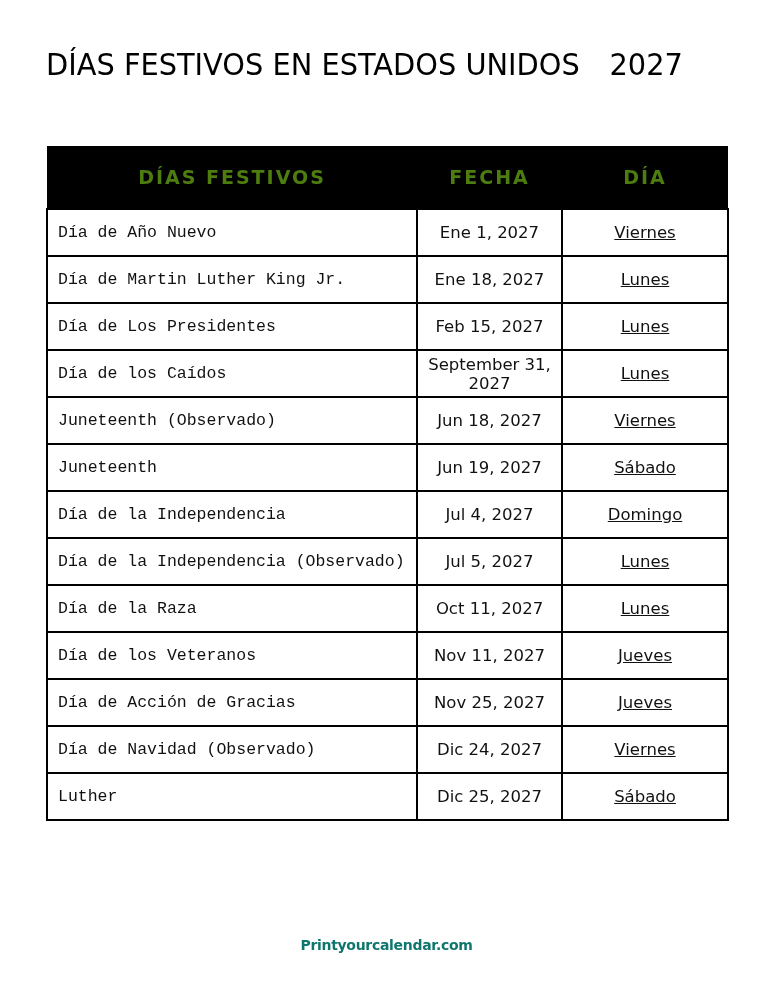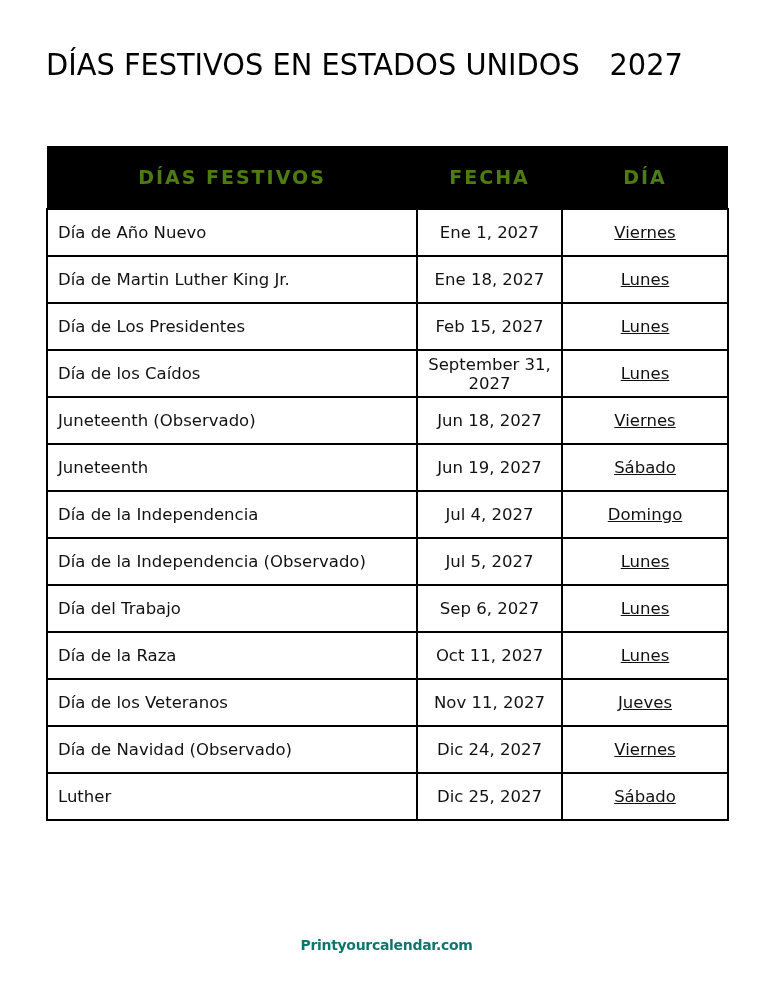--- a/index.html
+++ b/index.html
@@ -5,21 +5,21 @@
   html, body { margin: 0; padding: 0; background: #ffffff; }
   body { width: 773px; height: 1000px; position: relative; overflow: hidden;
          font-family: "DejaVu Sans", sans-serif; color: #111; }
   .title { position: absolute; left: 46px; top: 46px; font-size: 31px; font-weight: normal;
            letter-spacing: 0px; white-space: nowrap; color: #000; transform: scaleX(0.93); transform-origin: left top; }
   .title .year { margin-left: 32px; }
   table { position: absolute; left: 46px; top: 146px; width: 683px; border-collapse: collapse; }
   th { background: #000; color: #4d7c0f; font-weight: bold; font-size: 19px; letter-spacing: 2px;
        height: 54px; padding: 4px; text-align: center; }
   td { border: 2px solid #000; height: 45px; padding: 0; font-size: 16.5px; color: #111; }
-  td.name { padding-left: 10px; text-align: left; width: 358px; }
+  td.name { padding-left: 10px; text-align: left; width: 358px; font-family: Liberation Mono, monospace; }
   td.date { text-align: center; width: 143px; }
   td.day { text-align: center; text-decoration: underline; }
   .footer { position: absolute; left: 0; width: 773px; top: 937px; text-align: center;
             font-size: 14px; font-weight: bold; color: #0f766e; letter-spacing: -0.3px; }
 </style>
 </head>
 <body>
 
 <div class="title">
   <span>DÍAS FESTIVOS EN ESTADOS UNIDOS</span><span class="year">2027</span>
@@ -68,32 +68,32 @@
         <td class="name">Día de la Independencia</td>
         <td class="date">Jul 4, 2027</td>
         <td class="day">Domingo</td>
       </tr>
     <tr>
         <td class="name">Día de la Independencia (Observado)</td>
         <td class="date">Jul 5, 2027</td>
         <td class="day">Lunes</td>
       </tr>
     <tr>
-        <td class="name">Día del Trabajo</td>
-        <td class="date">Sep 6, 2027</td>
-        <td class="day">Lunes</td>
-      </tr>
-    <tr>
         <td class="name">Día de la Raza</td>
         <td class="date">Oct 11, 2027</td>
         <td class="day">Lunes</td>
       </tr>
     <tr>
         <td class="name">Día de los Veteranos</td>
         <td class="date">Nov 11, 2027</td>
+        <td class="day">Jueves</td>
+      </tr>
+    <tr>
+        <td class="name">Día de Acción de Gracias</td>
+        <td class="date">Nov 25, 2027</td>
         <td class="day">Jueves</td>
       </tr>
     <tr>
         <td class="name">Día de Navidad (Observado)</td>
         <td class="date">Dic 24, 2027</td>
         <td class="day">Viernes</td>
       </tr>
     <tr>
         <td class="name">Luther</td>
         <td class="date">Dic 25, 2027</td>

